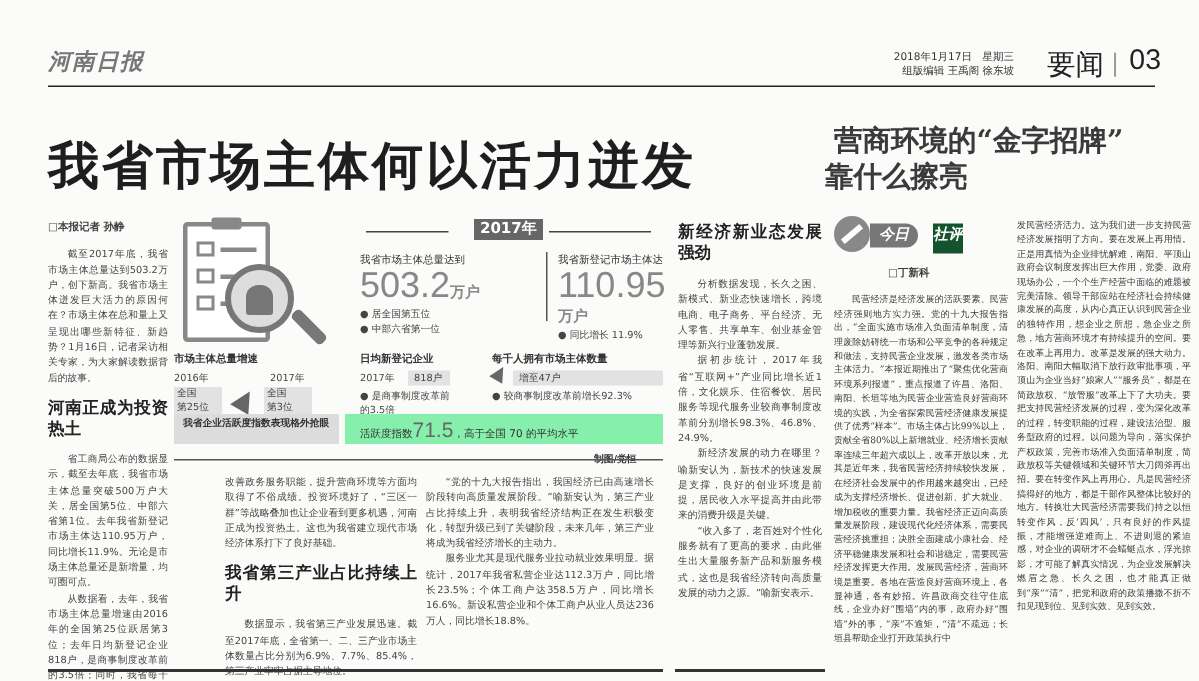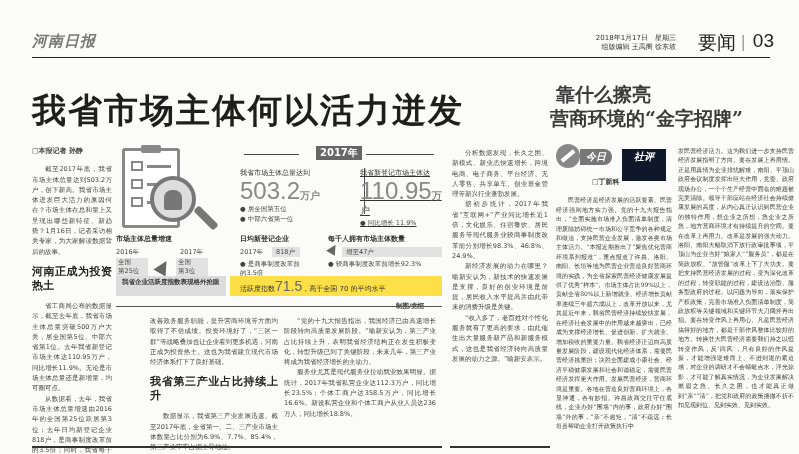--- a/index.html
+++ b/index.html
@@ -40,55 +40,55 @@
   .stat .unit { font-size: 10px; color: #888; font-weight: bold; }
   .stat .bullet { font-size: 6.5px; line-height: 10px; color: #444; }
   .vsep { position: absolute; left: 248px; top: 20px; width: 1px; height: 46px; background: #555; }
 
   .block-title { position: absolute; font-size: 7px; font-weight: bold; color: #333; }
   .small { position: absolute; font-size: 6.5px; color: #444; line-height: 9px; }
   .shade { position: absolute; background: #e2e2e2; }
   .arrow-up { position: absolute; width: 0; height: 0; border-left: 7px solid transparent; border-right: 7px solid transparent; border-bottom: 14px solid #666; transform: rotate(30deg); }
   .bottom-bar { position: absolute; left: 0; top: 128px; width: 298px; height: 20px; }
   .bottom-bar .left { position: absolute; left: 0; top: 0; width: 110px; height: 20px; background: #dcdcdc; font-size: 6.5px; line-height: 8px; font-weight: bold; padding: 2px 6px; color: #333; }
-  .bottom-bar .right { position: absolute; left: 114px; top: 0; width: 212px; height: 20px; background: #fde047; font-size: 7px; line-height: 20px; padding-left: 10px; color: #333; }
+  .bottom-bar .right { position: absolute; left: 114px; top: 0; width: 212px; height: 20px; background: #86efac; font-size: 7px; line-height: 20px; padding-left: 10px; color: #333; }
   .bottom-bar .right .big { font-size: 14px; color: #666; font-family: "Liberation Sans", sans-serif; }
   .credit { position: absolute; left: 280px; top: 154px; font-size: 6.5px; font-weight: bold; color: #333; }
   .credit-rule { position: absolute; left: 116px; top: 306px; width: 326px; height: 1px; background: #555; }
 
   .bottom-rule-left { position: absolute; left: 32px; top: 446px; width: 410px; height: 1.5px; background: #333; }
   .bottom-rule-mid { position: absolute; left: 450px; top: 446px; width: 100px; height: 1.5px; background: #333; }
 
   .today-badge { position: absolute; left: 556px; top: 146px; width: 110px; height: 22px; font-style: italic; }
   .pen-circle { position: absolute; left: 0; top: -2px; width: 24px; height: 24px; border-radius: 50%; background: #888; }
   .pen-circle::after { content: ""; position: absolute; left: 4px; top: 10px; width: 16px; height: 4px; background: #fff; transform: rotate(-40deg); }
   .today-text { position: absolute; left: 24px; top: 3px; height: 16px; padding: 0 6px; background: #777; color: #fff; font-size: 10px; font-weight: bold; line-height: 16px; border-radius: 0 8px 8px 0; }
-  .comment-text { position: absolute; left: 66px; top: 3px; height: 32px; padding: 0 12px; background: #0f172a; color: #fff; font-size: 10px; font-weight: bold; line-height: 16px; }
+  .comment-text { position: absolute; left: 66px; top: 3px; height: 20px; padding: 0 0; background: #14532d; color: #fff; font-size: 10px; font-weight: bold; line-height: 16px; }
 
   .serifcol { position: absolute; font-family: "DejaVu Serif", serif; font-size: 6px; line-height: 9.4px; color: #3a3a3a; text-align: justify; }
 </style>
 </head>
 <body>
 
 <div class="masthead">
   <div class="logo">河南日报</div>
   <div class="dateline">
     <div>2018年1月17日　星期三</div>
     <div>组版编辑 王禹阁 徐东坡</div>
   </div>
   <div class="section">要闻</div>
   <div class="pipe">|</div>
   <div class="pagenum">03</div>
 </div>
 
 <div class="headline">我省市场主体何以活力迸发</div>
 
 <div class="editorial-head">
+  <div>营商环境的“金字招牌”</div>
   <div>靠什么擦亮</div>
-  <div>营商环境的“金字招牌”</div>
 </div>
 
 <div class="col" style="left:32px; top:146px; width:80px;">
   <div class="byline">□本报记者 孙静</div>
   <div class="para">截至2017年底，我省市场主体总量达到503.2万户，创下新高。我省市场主体迸发巨大活力的原因何在？市场主体在总和量上又呈现出哪些新特征、新趋势？1月16日，记者采访相关专家，为大家解读数据背后的故事。</div>
   <div class="subhead">河南正成为投资热土</div>
   <div class="para">省工商局公布的数据显示，截至去年底，我省市场主体总量突破500万户大关，居全国第5位、中部六省第1位。去年我省新登记市场主体达110.95万户，同比增长11.9%。无论是市场主体总量还是新增量，均可圈可点。</div>
   <div class="para">从数据看，去年，我省市场主体总量增速由2016年的全国第25位跃居第3位；去年日均新登记企业818户，是商事制度改革前的3.5倍；同时，我省每千人拥有市场主体数量增至47户，较商事制度改革前增长92.3%。</div>
 
 </div>
@@ -114,21 +114,21 @@
     <div class="rule" style="left:122px; width:68px;"></div>
   </div>
 
   <div class="stat" style="left:124px; top:20px;">
     <div>我省市场主体总量达到</div>
     <div><span class="big">503.2</span><span class="unit">万户</span></div>
     <div class="bullet">● <span>居全国第五位</span></div>
     <div class="bullet">● <span>中部六省第一位</span></div>
   </div>
   <div class="vsep"></div>
-  <div class="stat" style="left:244px; top:20px;text-decoration:underline;">
+  <div class="stat" style="left:256px; top:20px;">
     <div>我省新登记市场主体达</div>
     <div><span class="big">110.95</span><span class="unit">万户</span></div>
     <div class="bullet">● <span>同比增长 11.9%</span></div>
   </div>
 
   <div class="block-title" style="left:0; top:86px;">市场主体总量增速</div>
   <div class="small" style="left:0; top:100px;">2016年</div>
   <div class="small" style="left:64px; top:100px;">2017年</div>
   <div class="shade" style="left:0; top:110px; width:32px; height:18px;"></div>
   <div class="small" style="left:2px; top:110px;">
@@ -167,20 +167,21 @@
   <div class="subhead">我省第三产业占比持续上升</div>
   <div class="para">数据显示，我省第三产业发展迅速。截至2017年底，全省第一、二、三产业市场主体数量占比分别为6.9%、7.7%、85.4%，第三产业牢牢占据主导地位。</div>
 </div>
 
 <div class="col" style="left:284px; top:316px; width:152px;">
   <div class="para">“党的十九大报告指出，我国经济已由高速增长阶段转向高质量发展阶段。”喻新安认为，第三产业占比持续上升，表明我省经济结构正在发生积极变化，转型升级已到了关键阶段，未来几年，第三产业将成为我省经济增长的主动力。</div>
   <div class="para">服务业尤其是现代服务业拉动就业效果明显。据统计，2017年我省私营企业达112.3万户，同比增长23.5%；个体工商户达358.5万户，同比增长16.6%。新设私营企业和个体工商户从业人员达236万人，同比增长18.8%。</div>
 </div>
 
 <div class="col" style="left:452px; top:148px; width:96px;">
+  <div class="subhead" style="margin-top:0;">新经济新业态发展强劲</div>
   <div class="para">分析数据发现，长久之困、新模式、新业态快速增长，跨境电商、电子商务、平台经济、无人零售、共享单车、创业基金管理等新兴行业蓬勃发展。</div>
   <div class="para">据初步统计，2017年我省“互联网+”产业同比增长近1倍，文化娱乐、住宿餐饮、居民服务等现代服务业较商事制度改革前分别增长98.3%、46.8%、24.9%。</div>
   <div class="para">新经济发展的动力在哪里？喻新安认为，新技术的快速发展是支撑，良好的创业环境是前提，居民收入水平提高并由此带来的消费升级是关键。</div>
   <div class="para">“收入多了，老百姓对个性化服务就有了更高的要求，由此催生出大量服务新产品和新服务模式，这也是我省经济转向高质量发展的动力之源。”喻新安表示。</div>
 
 </div>
 
 <div class="bottom-rule-left"></div>
 <div class="bottom-rule-mid"></div>
 

